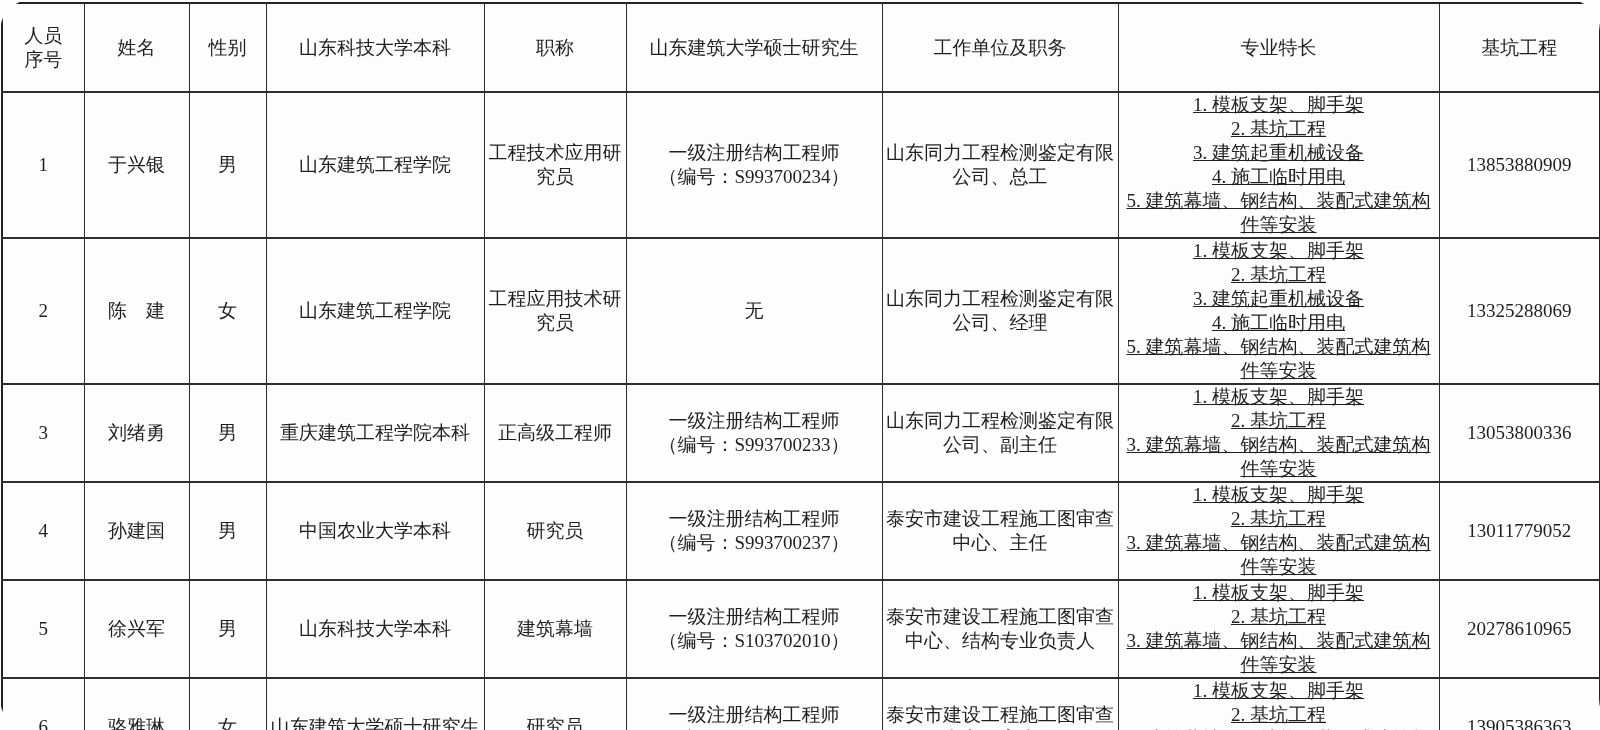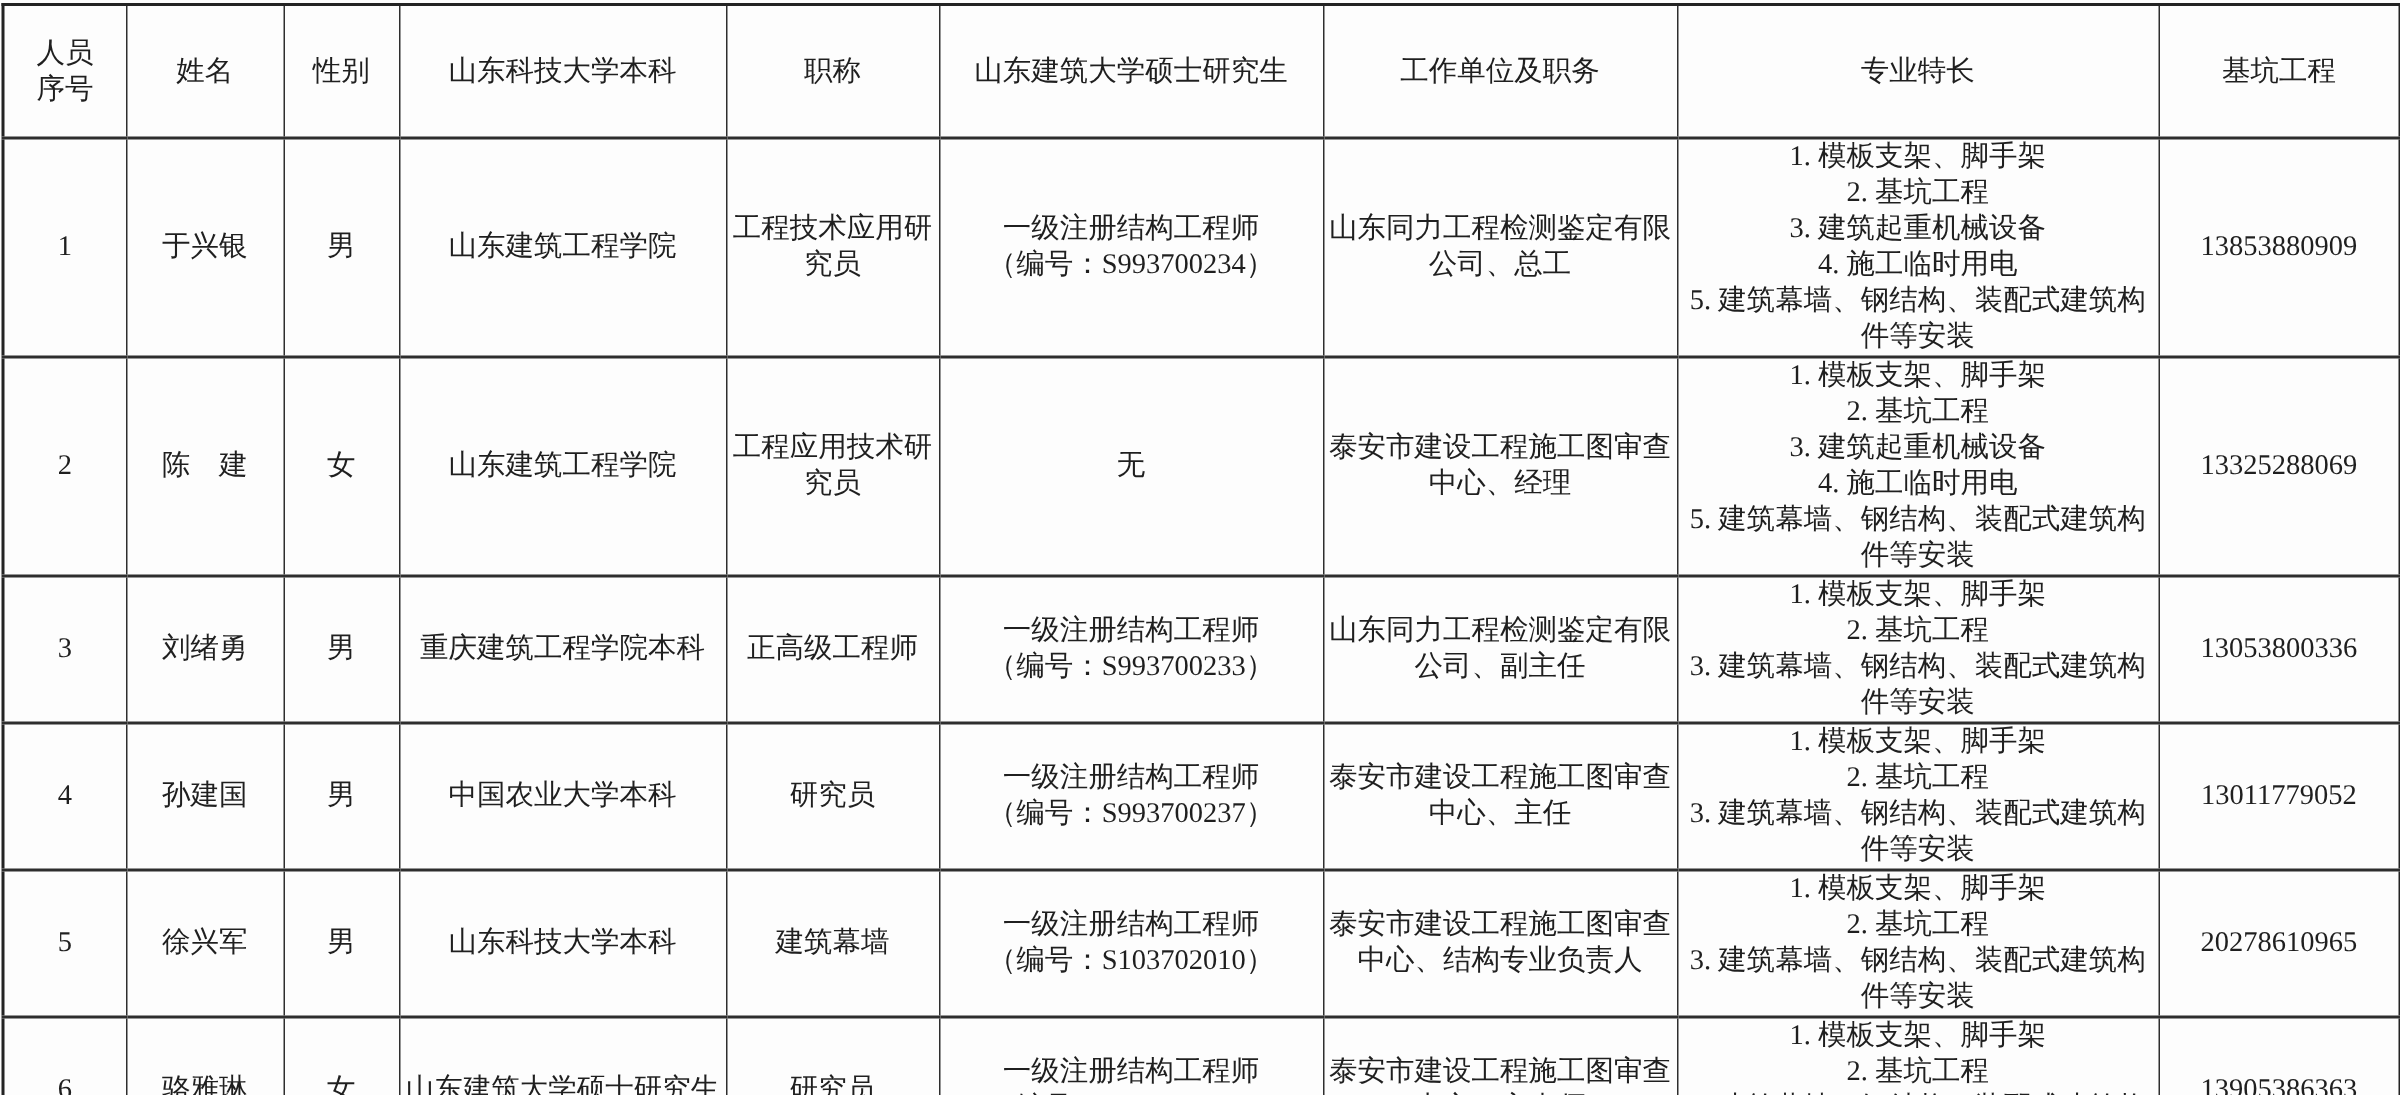--- a/index.html
+++ b/index.html
@@ -2,21 +2,21 @@
 <html lang="zh"><head>
 <meta charset="utf-8">
 <style>
   html,body{margin:0;padding:0;}
   body{
     width:1600px;height:730px;overflow:hidden;
     background:#fdfdfd;
     font-family:"Liberation Serif","DejaVu Serif",serif;
     color:#1f1f1f;
   }
-  .page{position:relative;width:1600px;height:730px;overflow:hidden;}
+  .page{position:relative;width:1600px;height:730px;overflow:hidden;border-radius:31px;}
   table.roster{
     position:absolute;left:1px;top:2px;
     width:1598px;
     border-collapse:collapse;
     table-layout:fixed;
     background:#fdfdfd;
   }
   table.roster td, table.roster th{
     border:1px solid #2e2e2e;
     border-bottom-width:2px;
@@ -45,20 +45,21 @@
   tbody tr:nth-child(4){height:84px;}
   tbody tr:nth-child(5){height:84px;}
   tbody tr:nth-child(6){height:84px;}
   td.c-education{padding:0 5px;}
   td.c-title{padding:0 3px;}
   td.c-specialty{
     text-align:left;
     vertical-align:top;
     padding:1px 2px 0 4px;
     line-height:20px;
+    text-decoration:underline;
   }
 </style>
 </head>
 <body>
 
 <div class="page">
   <table class="roster">
     <colgroup>
       <col style="width:82px">
         <col style="width:105px">
@@ -101,21 +102,21 @@
 5. 建筑幕墙、钢结构、装配式建筑构件等安装</td>
     <td class="c-phone">13853880909</td>
   </tr>
         <tr>
     <td class="c-index">2</td>
     <td class="c-name">陈　建</td>
     <td class="c-gender">女</td>
     <td class="c-education">山东建筑工程学院</td>
     <td class="c-title">工程应用技术研究员</td>
     <td class="c-qualification">无</td>
-    <td class="c-workplace">泰安市建设工程施工图审查中心、经理</td>
+    <td class="c-workplace">山东同力工程检测鉴定有限公司、经理</td>
     <td class="c-specialty">1. 模板支架、脚手架
 2. 基坑工程
 3. 建筑起重机械设备
 4. 施工临时用电
 5. 建筑幕墙、钢结构、装配式建筑构件等安装</td>
     <td class="c-phone">13325288069</td>
   </tr>
         <tr>
     <td class="c-index">3</td>
     <td class="c-name">刘绪勇</td>

